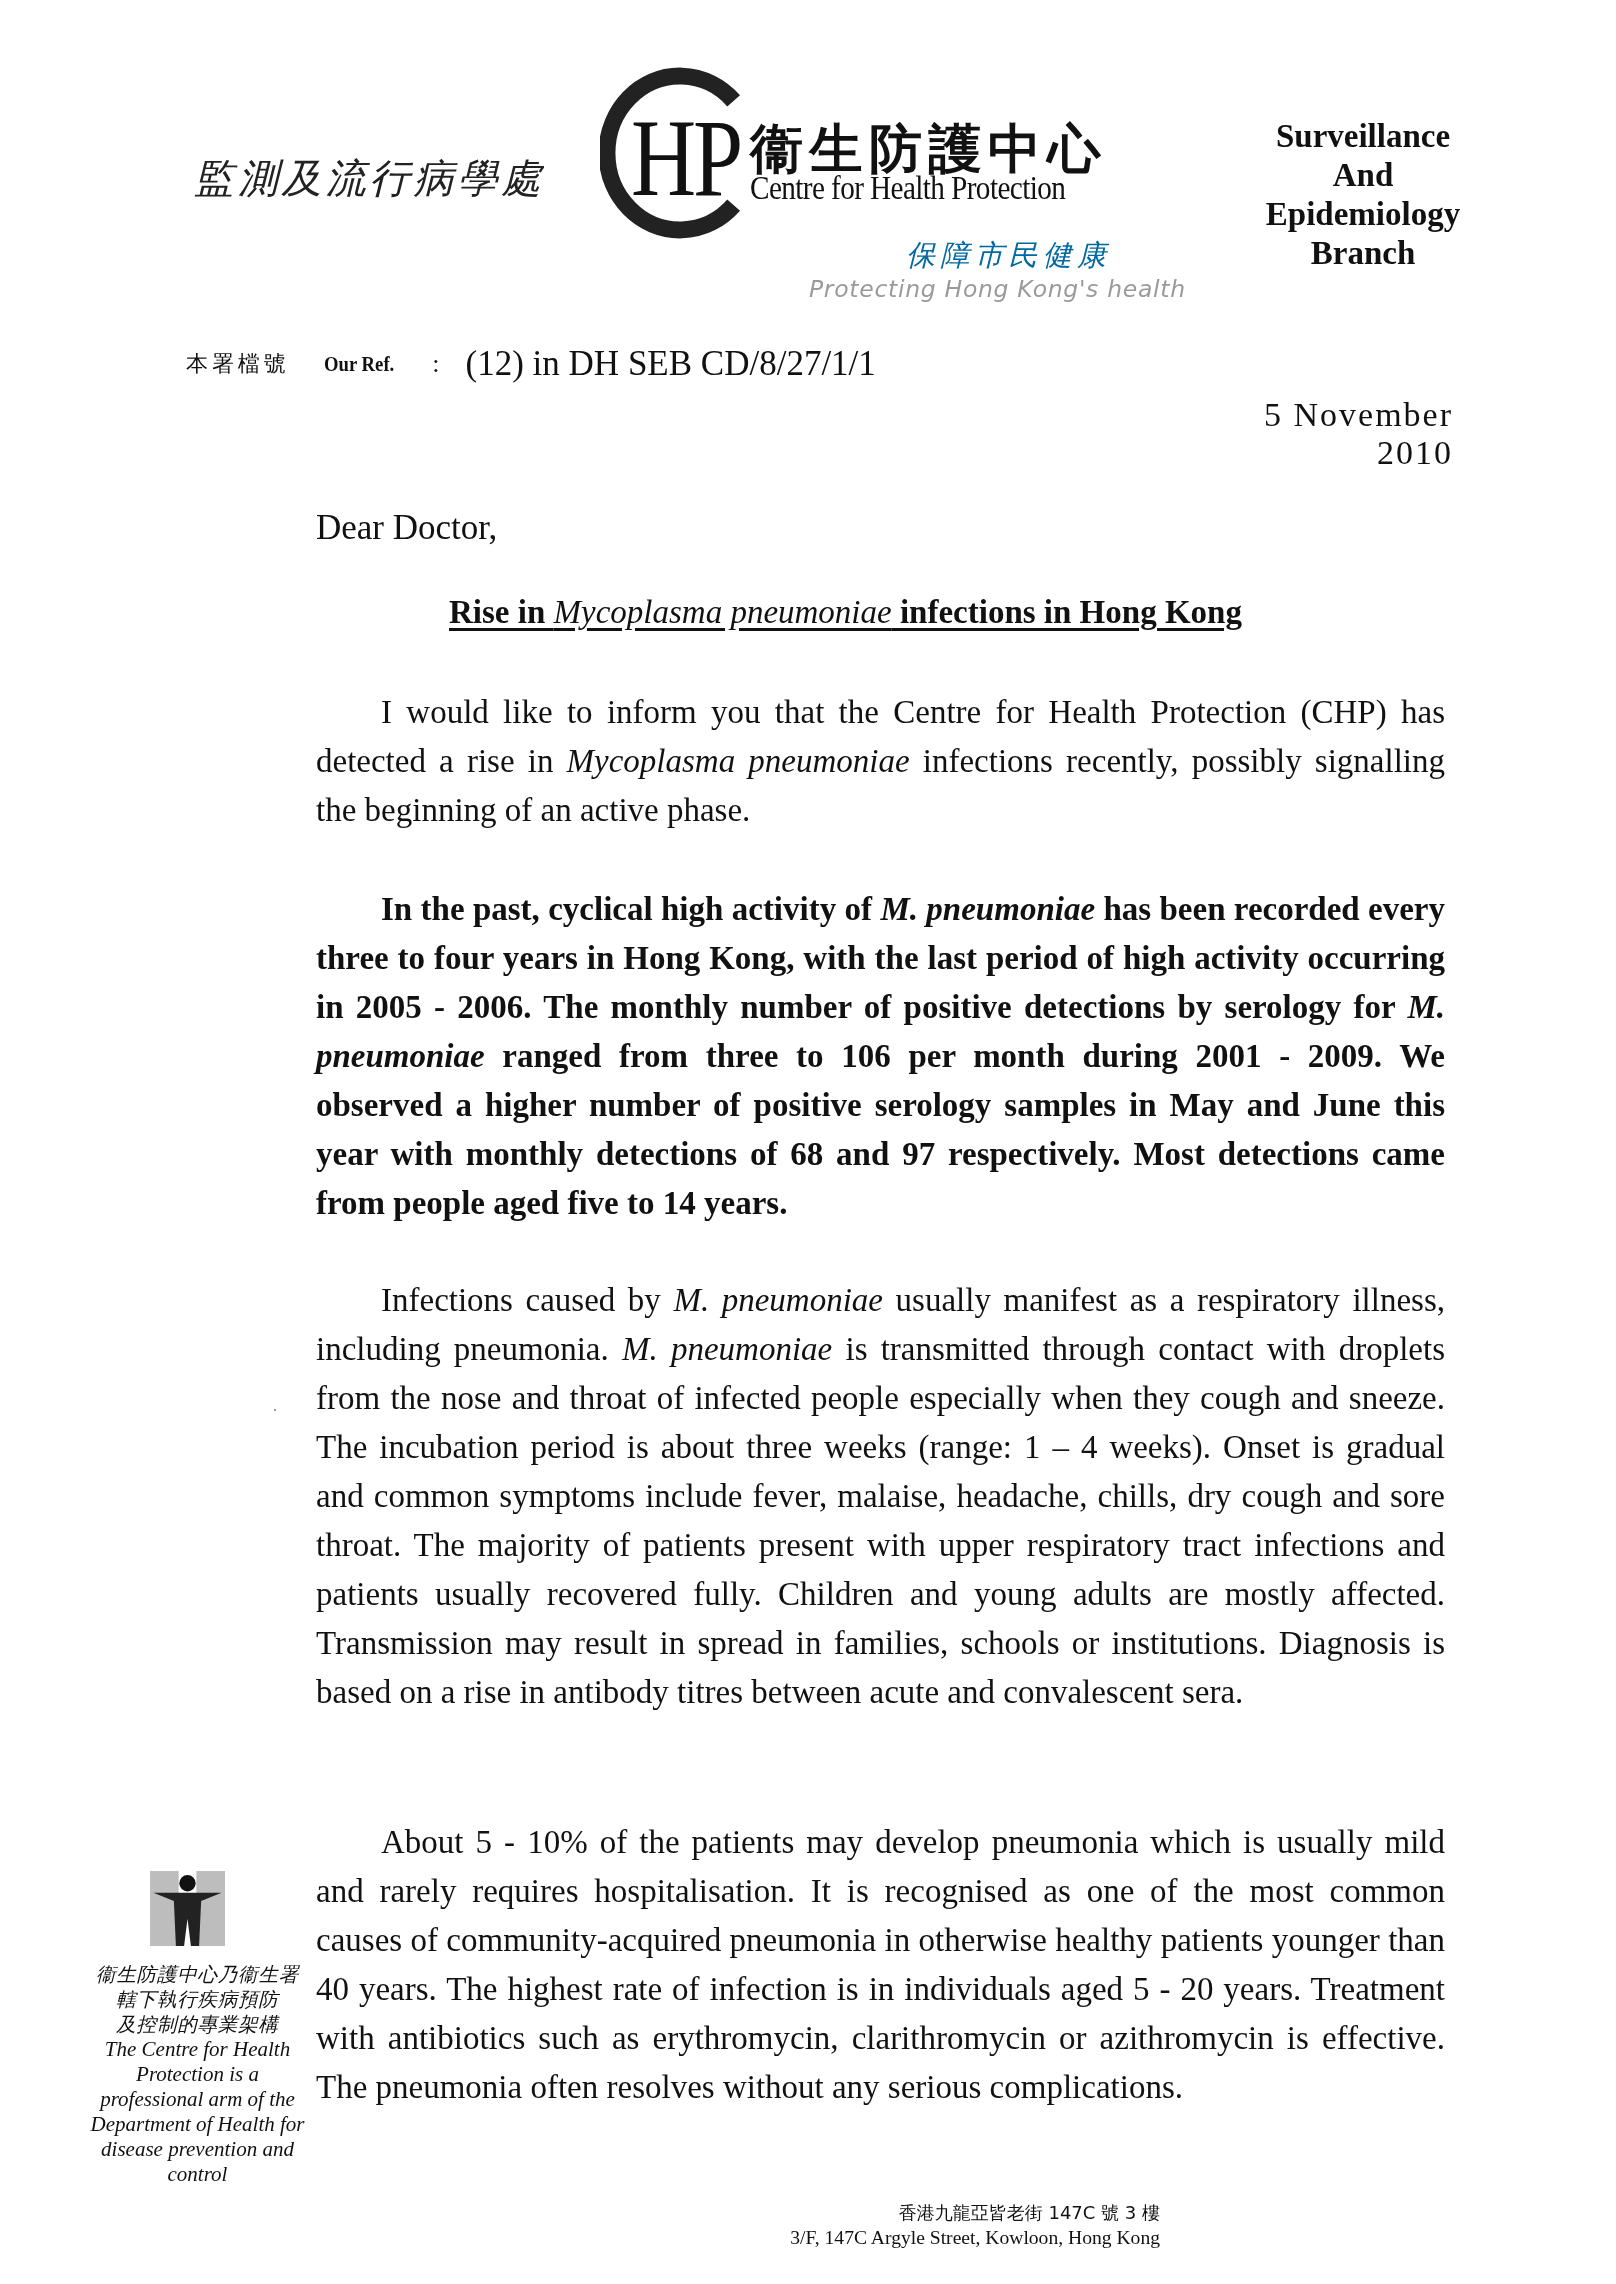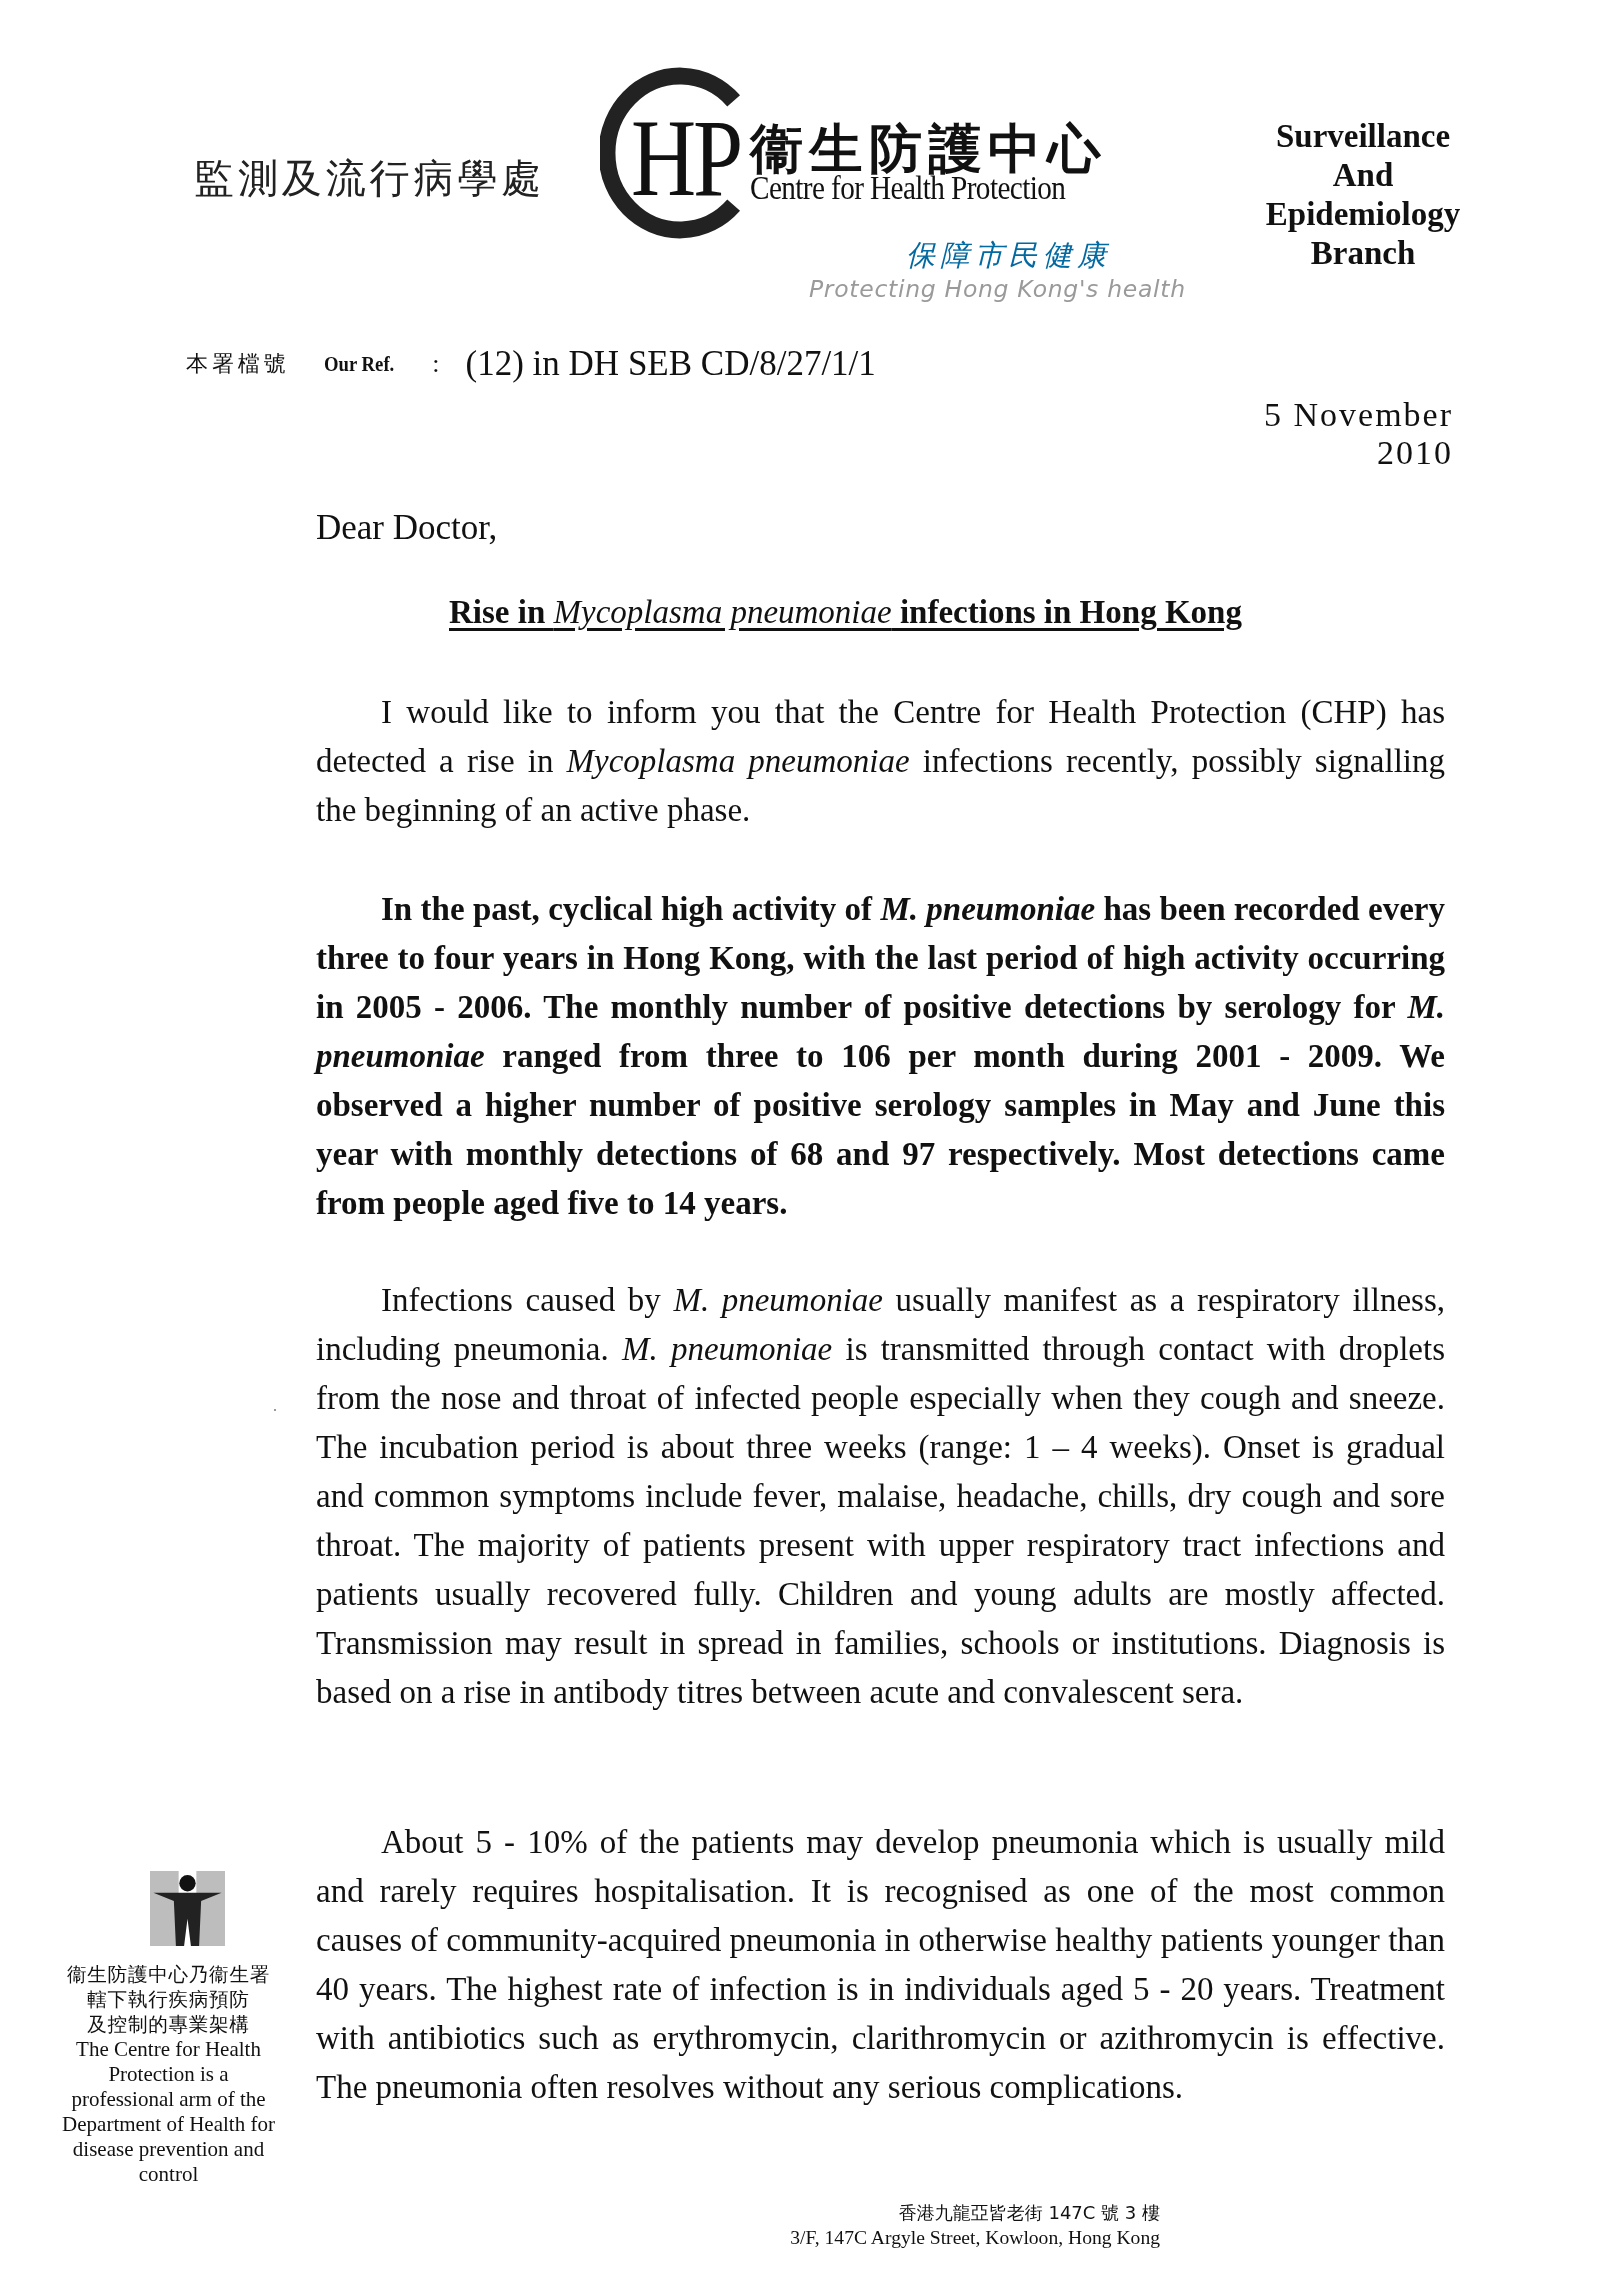--- a/index.html
+++ b/index.html
@@ -1,18 +1,18 @@
 <!DOCTYPE html>
 <html style="font-size:10.4px"><head>
 <meta charset="utf-8">
 <style>
   html, body { margin: 0; padding: 0; background: #ffffff; }
   body { width: 1617px; height: 2284px; position: relative; overflow: hidden; color: #111; font-family: "Liberation Serif", serif; }
   .abs { position: absolute; }
-  .branch-cn { left: 194px; top: 151px; font-size: 40px; letter-spacing: 3.9px; font-family: "DejaVu Sans", sans-serif; font-weight: normal; color:#222; }
+  .branch-cn { left: 194px; top: 151px; font-size: 40px; letter-spacing: 3.9px; font-family: "DejaVu Sans", sans-serif; font-weight: normal; color:#222;font-style:italic; }
   .logo { left: 600px; top: 65px; width: 574px; height: 235px; }
   .logo-ring { position: absolute; left: 0; top: 0; width: 163px; height: 176px; }
   .logo-hp { position: absolute; left: 31px; top: 38px; font-family: "Liberation Serif", serif; font-size: 110px; line-height: 111px; letter-spacing: -3.9px; color: #111; transform: scaleX(0.82); transform-origin: left top; }
   .logo-cn { position: absolute; left: 150px; top: 49px; font-size: 53px; font-weight: bold; letter-spacing: 6.5px; font-family: "DejaVu Sans", sans-serif; color:#111;text-align:center; }
   .logo-en { position: absolute; left: 150px; top: 104px; font-size: 34px; font-family: "Liberation Serif", serif; letter-spacing: -0.7px; transform: scaleX(0.86); transform-origin: left top; white-space: nowrap; color:#111; }
   .logo-slogan-cn { position: absolute; left: 306px; top: 171px; font-size: 29px; font-style: italic; color: #0369a1; letter-spacing: 5.2px; font-family: Liberation Sans, sans-serif; }
   .logo-slogan-en { position: absolute; left: 209px; top: 210px; font-size: 23.5px; font-style: italic; color: #9a9a9a; font-family: "DejaVu Sans", sans-serif; letter-spacing: 0.7px; white-space: nowrap; }
   .branch-en { left: 1252px; top: 117px; width: 222px; text-align: center; font-weight: bold; font-size: 33px; line-height: 39px; font-family: "Liberation Serif", serif; }
   .ref-row { left: 186px; top: 344px; display: flex; align-items: center; white-space: nowrap; }
   .ref-cn { font-size: 22px; letter-spacing: 3.9px; font-family: "DejaVu Sans", sans-serif; }
@@ -23,21 +23,21 @@
   .salutation { left: 316px; top: 508px; font-size: 35px; }
   .title { left: 449px; top: 594px; font-size: 33px; font-weight: bold; text-decoration: underline; text-decoration-thickness: 2.6px; text-underline-offset: 5.2px; white-space: nowrap; }
   .title i { font-weight: normal; }
   .body { left: 316px; width: 1129px; font-size: 33px; line-height: 49px; text-align: justify; }
   .body p { margin: 0; text-indent: 65px; }
   .p1 { top: 688px; }
   .p2 { top: 885px; font-weight: bold; }
   .p3 { top: 1276px; }
   .p4 { top: 1818px; }
   .side-logo { left: 150px; top: 1871px; width: 75px; height: 75px; }
-  .side-text { left: 51px; top: 1962px; width: 235px; text-align: center; font-size: 21px; line-height: 25px; }
+  .side-text { left: 80px; top: 1962px; width: 235px; text-align: center; font-style: italic; font-size: 21px; line-height: 25px; }
   .side-text .cn { font-family: "DejaVu Sans", sans-serif; font-size: 19.6px; letter-spacing: 0.7px; }
   .footer { left: 456px; top: 2200px; width: 704px; text-align: right; font-size: 19.6px; line-height: 25px; }
   .footer .cn { font-family: "DejaVu Sans", sans-serif; font-size: 18px; }
   .margin-dot { left: 274px; top: 1409px; width: 2px; height: 2px; background:#999; }
 </style>
 </head>
 <body>
 
 <div class="abs branch-cn">監測及流行病學處</div>
 

